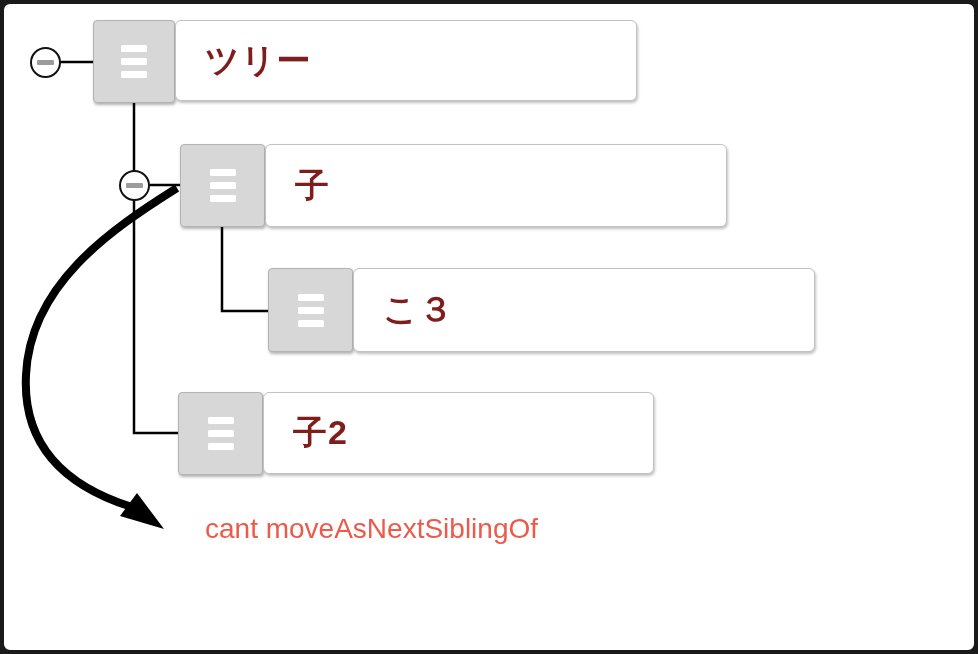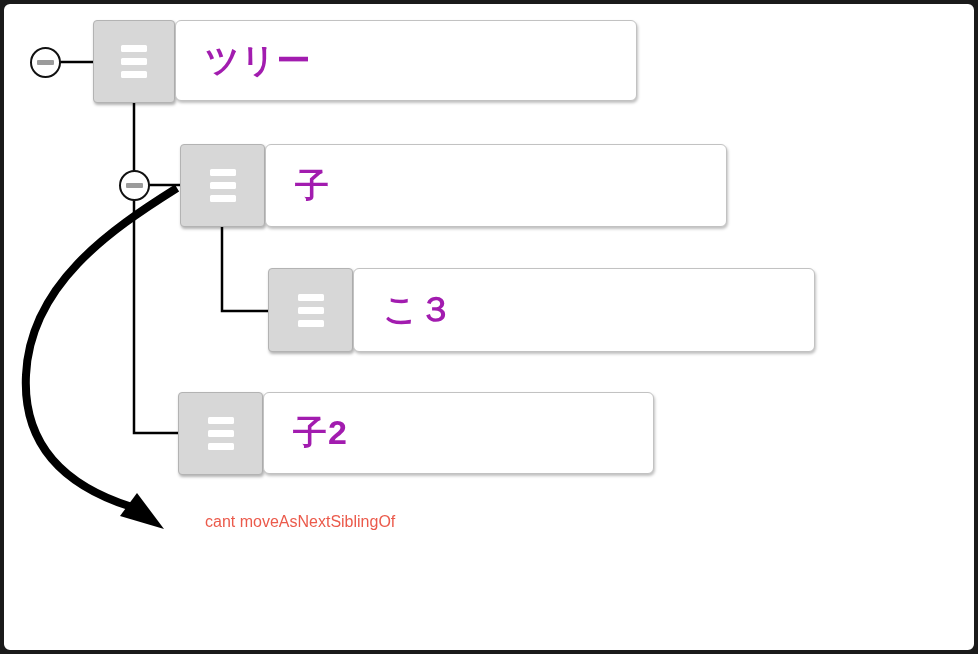--- a/index.html
+++ b/index.html
@@ -59,21 +59,21 @@
     border: 1px solid #c2c2c2;
     border-radius: 6px;
     box-shadow: 1px 2px 3px rgba(0,0,0,0.25);
     display: flex;
     align-items: center;
     padding-left: 29px;
   }
   .node-label {
     font-size: 34px;
     font-weight: 700;
-    color: #a21caf;
+    color: #7f1d1d;
     letter-spacing: 1px;
     white-space: nowrap;
   }
   .collapse-btn {
     position: absolute;
     box-sizing: border-box;
     width: 31px;
     height: 31px;
     background: #ffffff;
     border: 2.5px solid #111111;
@@ -86,21 +86,21 @@
   .collapse-btn .minus {
     width: 17px;
     height: 4.5px;
     background: #9b9b9b;
     border-radius: 1px;
   }
   .error-message {
     position: absolute;
     left: 205px;
     top: 513px;
-    font-size: 16px;
+    font-size: 28px;
     color: #eb5a4b;
     white-space: nowrap;
   }
 </style>
 </head>
 <body>
 
 <div class="frame">
   <div class="canvas">
 

